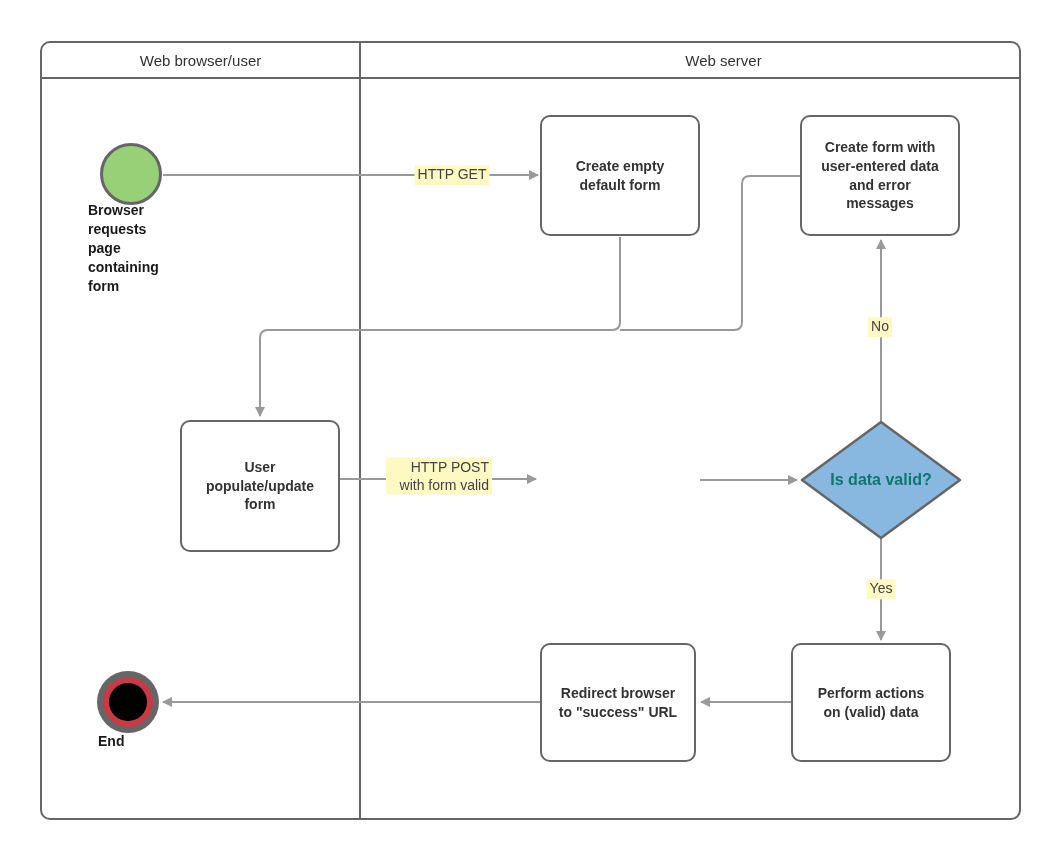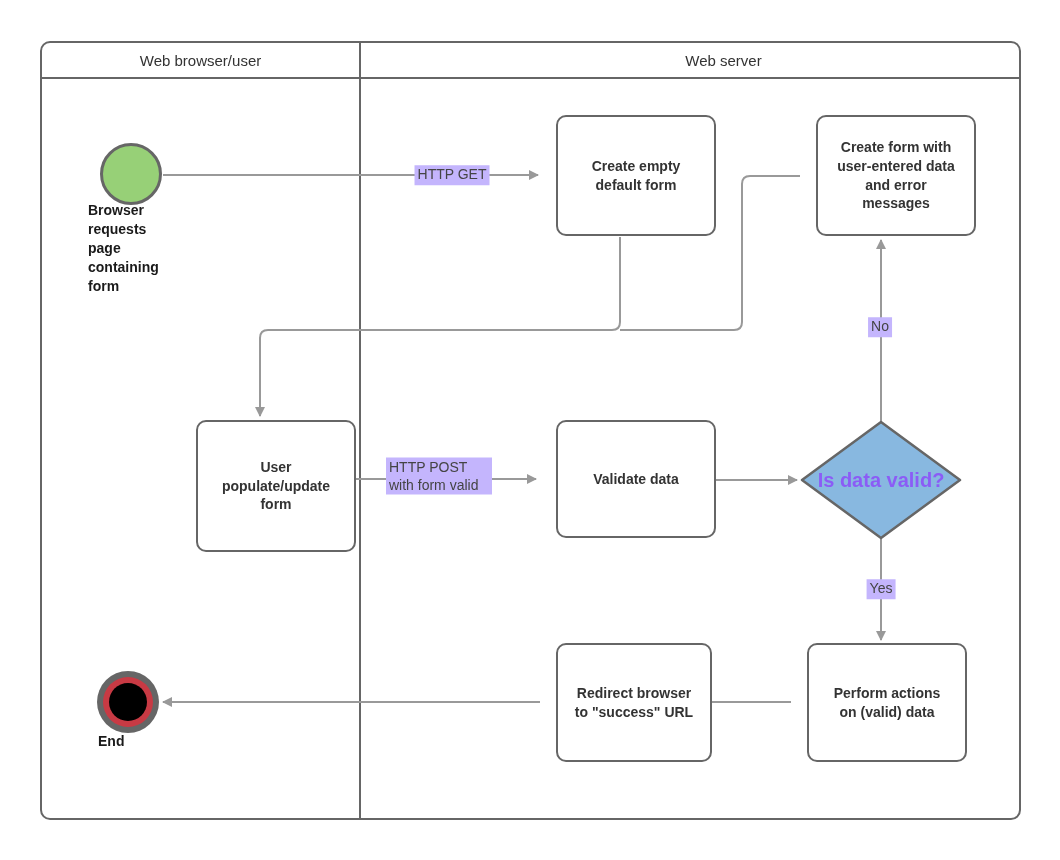--- a/index.html
+++ b/index.html
@@ -35,21 +35,20 @@
     border: 2px solid #666666;
     border-radius: 10px;
     display: flex;
     align-items: center;
     justify-content: center;
     text-align: center;
     font-weight: bold;
     font-size: 14px;
     line-height: 1.35;
     color: #333333;
-    margin-left: 16px;
   }
   .box .lbl { display: inline-block; }
 
   
   .start-circle {
     position: absolute;
     left: 100px; top: 143px;
     width: 62px; height: 62px;
     box-sizing: border-box;
     border-radius: 50%;
@@ -87,34 +86,34 @@
   }
 
   
   .diamond-label {
     position: absolute;
     left: 881px; top: 480px;
     transform: translate(-50%, -50%);
     width: 130px;
     text-align: center;
     font-weight: bold;
-    font-size: 20px;
-    color: #8b5cf6;
+    font-size: 16px;
+    color: #0f766e;
   }
 
   
   .edge-label {
     position: absolute;
     transform: translate(-50%, -50%);
-    background: #c4b5fd;
+    background: #fef9c3;
     padding: 1px 3px;
     font-size: 14px;
     line-height: 1.25;
     color: #444444;
-    text-align: left;
+    text-align: right;
     white-space: pre-line;
   }
 </style>
 </head>
 <body>
 
 <div class="canvas">
 
   <svg class="layer" width="1060" height="860" viewBox="0 0 1060 860">
     <defs>
@@ -155,23 +154,20 @@
   </div>
 
   <div class="box" style="left:800px; top:115px; width:160px; height:121px;">
     <span class="lbl" style="max-width:127px;">Create form with user-entered data and error messages</span>
   </div>
 
   <div class="box" style="left:180px; top:420px; width:160px; height:132px;">
     <span class="lbl" style="max-width:120px;">User populate/update form</span>
   </div>
 
-  <div class="box" style="left:540px; top:420px; width:160px; height:118px;">
-    <span class="lbl" style="max-width:130px;">Validate data</span>
-  </div>
 
   <div class="box" style="left:540px; top:643px; width:156px; height:119px;">
     <span class="lbl" style="max-width:125px;">Redirect browser to "success" URL</span>
   </div>
 
   <div class="box" style="left:791px; top:643px; width:160px; height:119px;">
     <span class="lbl" style="max-width:120px;">Perform actions on (valid) data</span>
   </div>
 
   <div class="diamond-label">Is data valid?</div>

